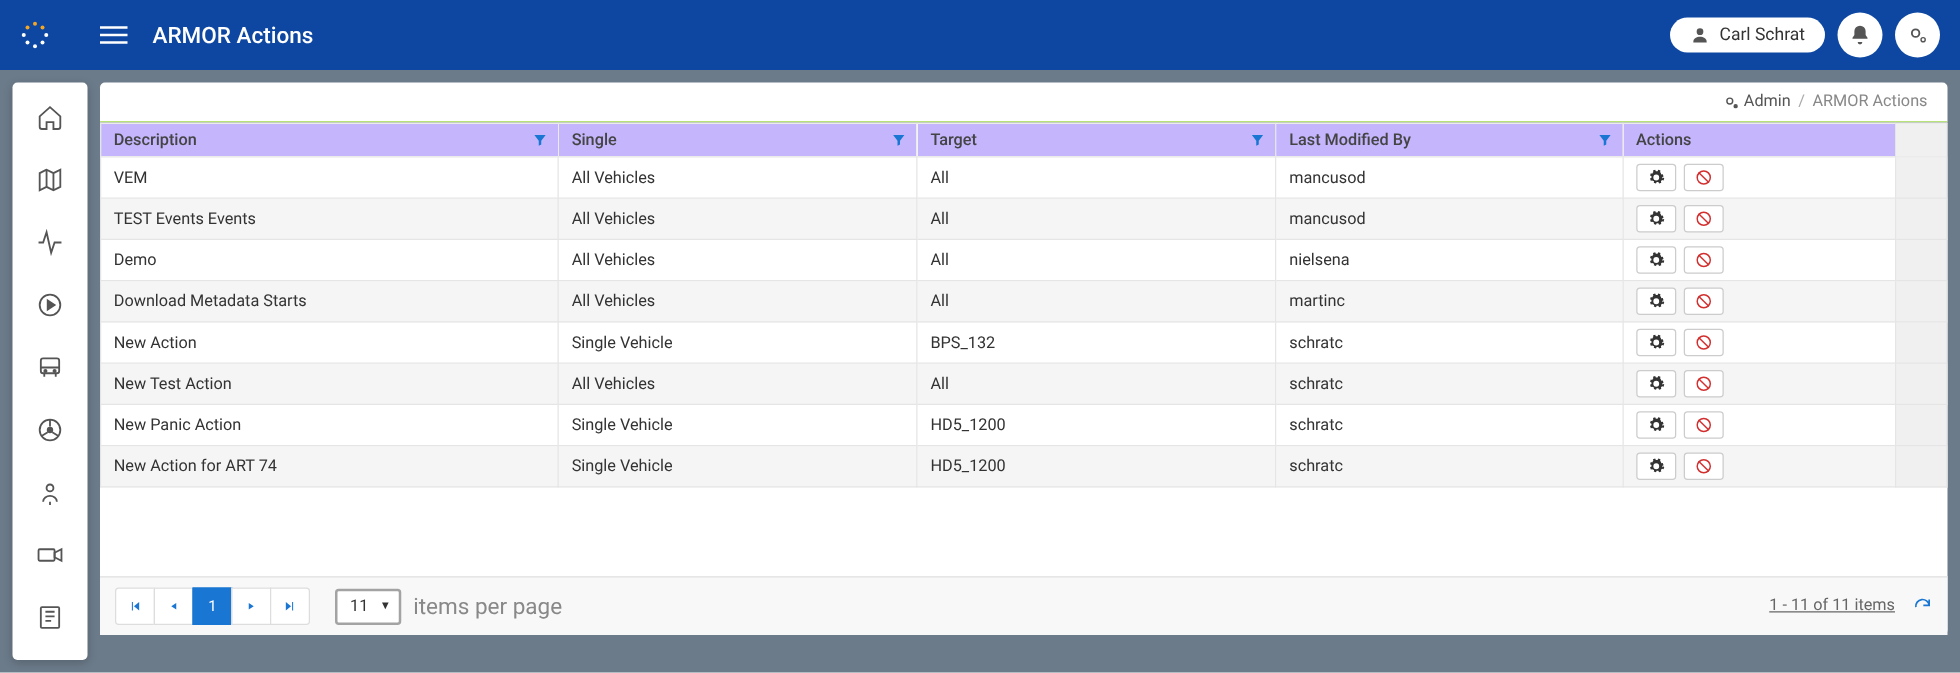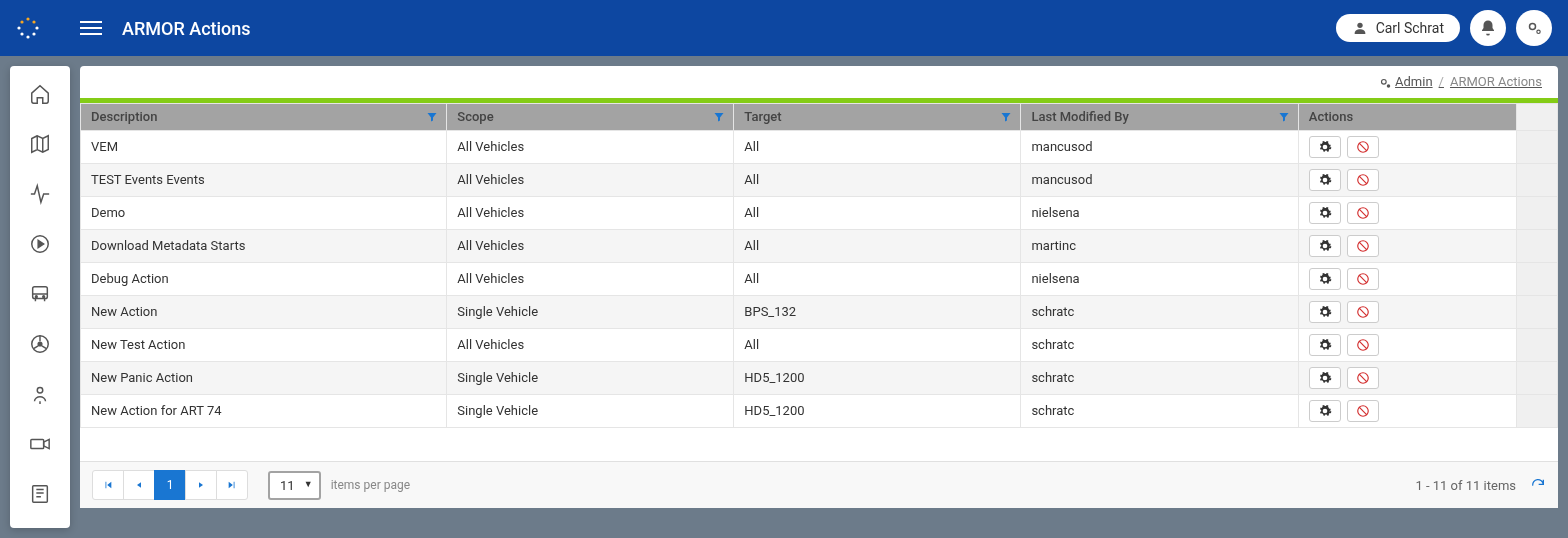--- a/index.html
+++ b/index.html
@@ -100,22 +100,21 @@
   display: flex;
   flex-direction: column;
 }
 .breadcrumb-bar {
   background: #fff;
   border-radius: 4px 4px 0 0;
   padding: 8px 16px;
   text-align: right;
   font-size: 13px;
   color: #555;
-  border-bottom: 5px solid #84cc16;
-  text-decoration: underline;
+  border-bottom: 1px solid #84cc16;
 }
 .breadcrumb-bar .admin-link { cursor: pointer; }
 .breadcrumb-bar .sep { margin: 0 6px; color: #aaa; }
 .breadcrumb-bar .current { color: #888; }
 .table-wrap {
   background: #fff;
   flex: 1;
   display: flex;
   flex-direction: column;
   border-radius: 0 0 4px 4px;
@@ -123,21 +122,21 @@
 .table-scroll { flex: 1; overflow: auto; position: relative; }
 table { width: 100%; border-collapse: collapse; }
 th, td {
   text-align: left;
   padding: 5px 10px;
   border: 1px solid #e5e5e5;
   font-size: 13px;
   height: 27px;
 }
 th {
-  background: #a3a3a3;
+  background: #c4b5fd;
   font-weight: 500;
   color: #444;
   position: relative;
   padding-right: 30px;
 }
 .filter-icon {
   position: absolute;
   right: 8px;
   top: 50%;
   transform: translateY(-50%);
@@ -199,22 +198,22 @@
   position: relative;
 }
 .page-size::after {
   content: "▼";
   position: absolute;
   right: 6px;
   top: 6px;
   font-size: 9px;
   color: #333;
 }
-.items-label { margin-left: 10px; color: #888; font-size: 12px; }
-.pager-right { margin-left: auto; display: flex; align-items: flex-end; gap: 14px; color: #666; font-size: 13px; }
+.items-label { margin-left: 10px; color: #888; font-size: 18px; }
+.pager-right { margin-left: auto; display: flex; align-items: flex-start; gap: 14px; color: #666; font-size: 13px; text-decoration: underline; }
 .refresh-icon { color: #1976d2; cursor: pointer; font-size: 16px; }
 .new-action-area { padding: 10px 0; }
 svg { display: block; }
 </style>
 </head>
 <body>
 
 <div class="header">
   <div class="logo">
     <svg viewBox="0 0 24 24">
@@ -337,21 +336,21 @@
             <tr>
               <th class="col-desc">
                 <span>Description</span>
                 <span class="filter-icon">
                   <svg width="12" height="12" viewBox="0 0 24 24" fill="#1976d2">
                       <path d="M3 4h18l-7 9v6l-4 2v-8z"></path>
                     </svg>
                 </span>
               </th>
               <th class="col-scope">
-                <span>Scope</span>
+                <span>Single</span>
                 <span class="filter-icon">
                   <svg width="12" height="12" viewBox="0 0 24 24" fill="#1976d2">
                       <path d="M3 4h18l-7 9v6l-4 2v-8z"></path>
                     </svg>
                 </span>
               </th>
               <th class="col-target">
                 <span>Target</span>
                 <span class="filter-icon">
                   <svg width="12" height="12" viewBox="0 0 24 24" fill="#1976d2">
@@ -450,46 +449,20 @@
                     </div>
                   </div>
                 </td>
                 <td class="col-scroll"></td>
               </tr>
               <tr>
                 <td>Download Metadata Starts</td>
                 <td>All Vehicles</td>
                 <td>All</td>
                 <td>martinc</td>
-                <td>
-                  <div class="action-cell">
-                    <div class="action-btn">
-                      <span>
-                        <svg width="14" height="14" viewBox="0 0 24 24" fill="#333">
-                          <path d="M12 8a4 4 0 100 8 4 4 0 000-8zm9 4l2 1-1 3-2-.5a9 9 0 01-1.6 1.6l.5 2-3 1-1-2a9 9 0 01-2.3 0l-1 2-3-1 .5-2A9 9 0 016.5 16L4.5 16.5l-1-3 2-1a9 9 0 010-2.3l-2-1 1-3 2 .5A9 9 0 018 4.5L7.5 2.5l3-1 1 2a9 9 0 012.3 0l1-2 3 1-.5 2A9 9 0 0119 8l2-.5 1 3-2 1a9 9 0 010 2.3z"></path>
-                        </svg>
-                      </span>
-                    </div>
-                    <div class="action-btn delete">
-                      <span>
-                        <svg width="14" height="14" viewBox="0 0 24 24" fill="none" stroke="#d32f2f" stroke-width="2">
-                          <circle cx="12" cy="12" r="9"></circle>
-                          <path d="M5 5l14 14"></path>
-                        </svg>
-                      </span>
-                    </div>
-                  </div>
-                </td>
-                <td class="col-scroll"></td>
-              </tr>
-              <tr>
-                <td>Debug Action</td>
-                <td>All Vehicles</td>
-                <td>All</td>
-                <td>nielsena</td>
                 <td>
                   <div class="action-cell">
                     <div class="action-btn">
                       <span>
                         <svg width="14" height="14" viewBox="0 0 24 24" fill="#333">
                           <path d="M12 8a4 4 0 100 8 4 4 0 000-8zm9 4l2 1-1 3-2-.5a9 9 0 01-1.6 1.6l.5 2-3 1-1-2a9 9 0 01-2.3 0l-1 2-3-1 .5-2A9 9 0 016.5 16L4.5 16.5l-1-3 2-1a9 9 0 010-2.3l-2-1 1-3 2 .5A9 9 0 018 4.5L7.5 2.5l3-1 1 2a9 9 0 012.3 0l1-2 3 1-.5 2A9 9 0 0119 8l2-.5 1 3-2 1a9 9 0 010 2.3z"></path>
                         </svg>
                       </span>
                     </div>
                     <div class="action-btn delete">

